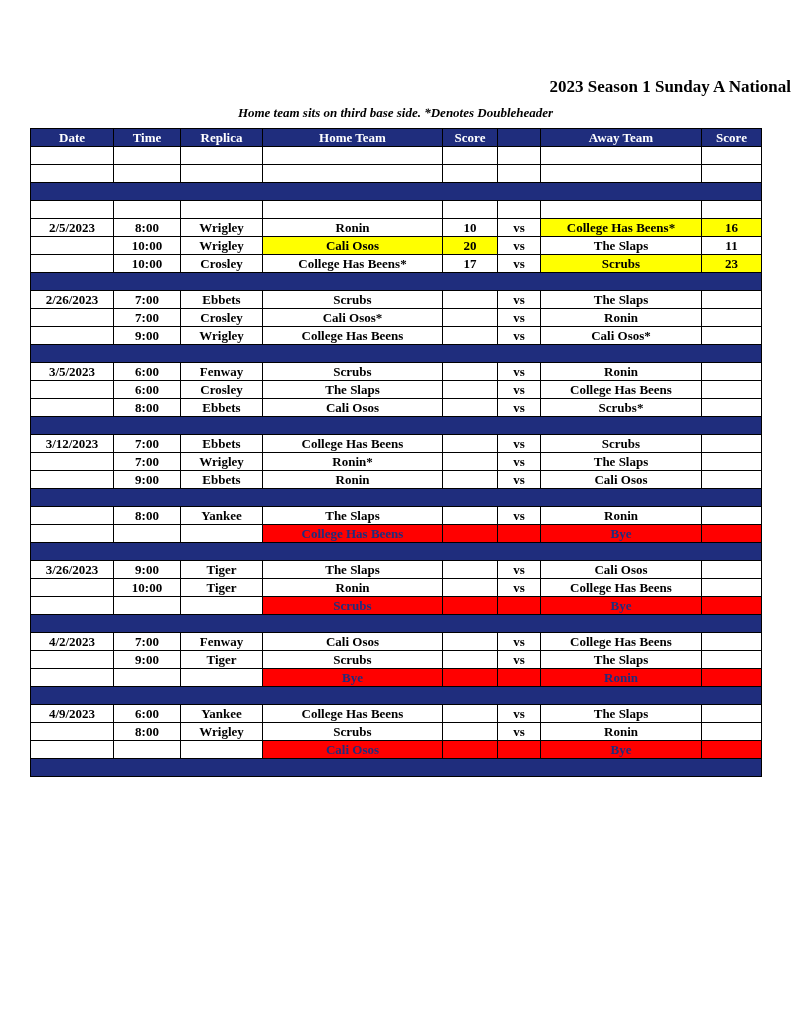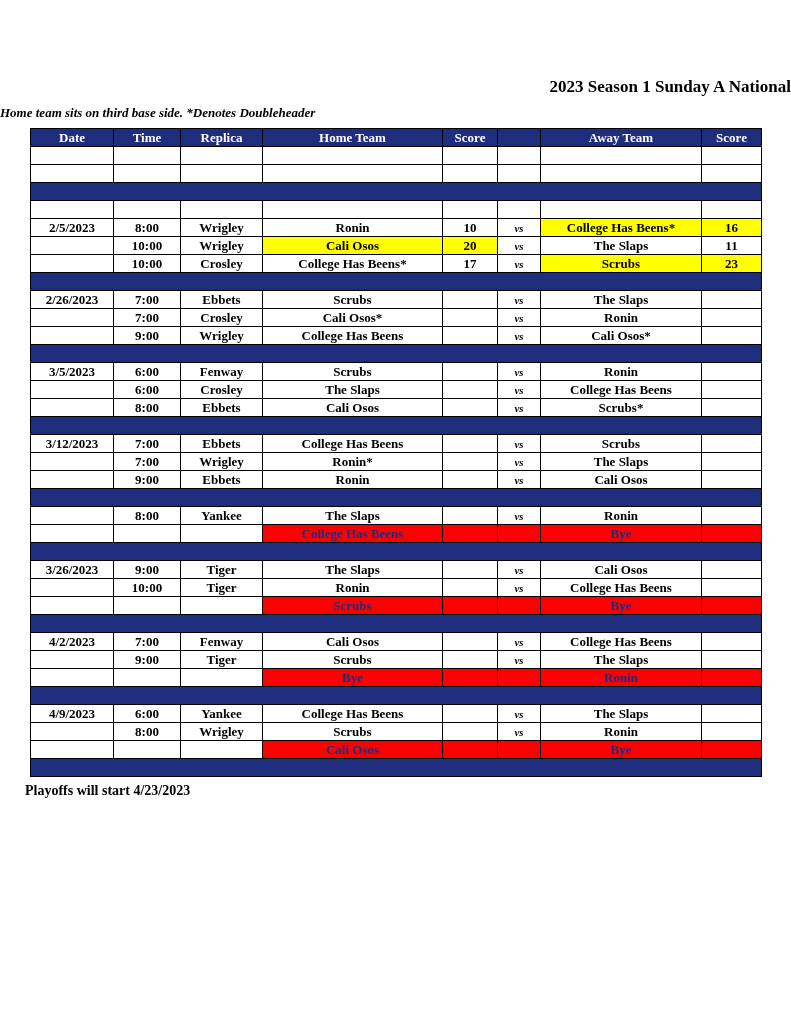--- a/index.html
+++ b/index.html
@@ -4,35 +4,35 @@
 <style>
   html,body{margin:0;padding:0;}
   body{
     width:791px;height:1024px;background:#ffffff;
     font-family:"Liberation Serif", serif;
     color:#000;
   }
   .page{padding-top:70px;}
   .title{text-align:center;font-size:22px;font-weight:bold;line-height:24px;}
   .subtitle{text-align:right;font-size:17px;font-weight:bold;margin-top:7px;}
-  .note{font-size:13px;font-weight:bold;font-style:italic;margin-top:8px;}
+  .note{text-align:center;font-size:13px;font-weight:bold;font-style:italic;margin-top:8px;}
   table{
     border-collapse:collapse;table-layout:fixed;
     width:731px;margin:7px 0 0 30px;
   }
   th,td{
     border:1px solid #000;height:18px;padding:0 2px;
     font-size:13px;font-weight:bold;text-align:center;vertical-align:middle;
     overflow:hidden;white-space:nowrap;box-sizing:border-box;
   }
   th{background:var(--navy);color:#fff;}
   tr.navy-row td{background:var(--navy);}
   td.yellow{background:var(--yellow);}
   td.red{background:var(--red);color:var(--navy);}
-  td.vs{font-style:italic;font-size:11px;}
+  td.vs{font-size:13px;}
   .footer{margin:6px 0 0 25px;font-size:14px;font-weight:bold;}
 </style>
 </head>
 <body>
 
 <div class="page">
   <div class="subtitle">2023 Season 1 Sunday A National</div>
   <div class="note">Home team sits on third base side.  *Denotes Doubleheader</div>
 
   <table>
@@ -342,14 +342,13 @@
           <td class="red"></td>
           <td class="red">Bye</td>
           <td class="red"></td>
         </tr>
         <tr class="navy-row">
           <td colspan="8"></td>
         </tr>
       </tbody>
   </table>
 
-  <div class="footer">Playoffs will start 4/23/2023</div>
 </div>
 
 </body></html>

